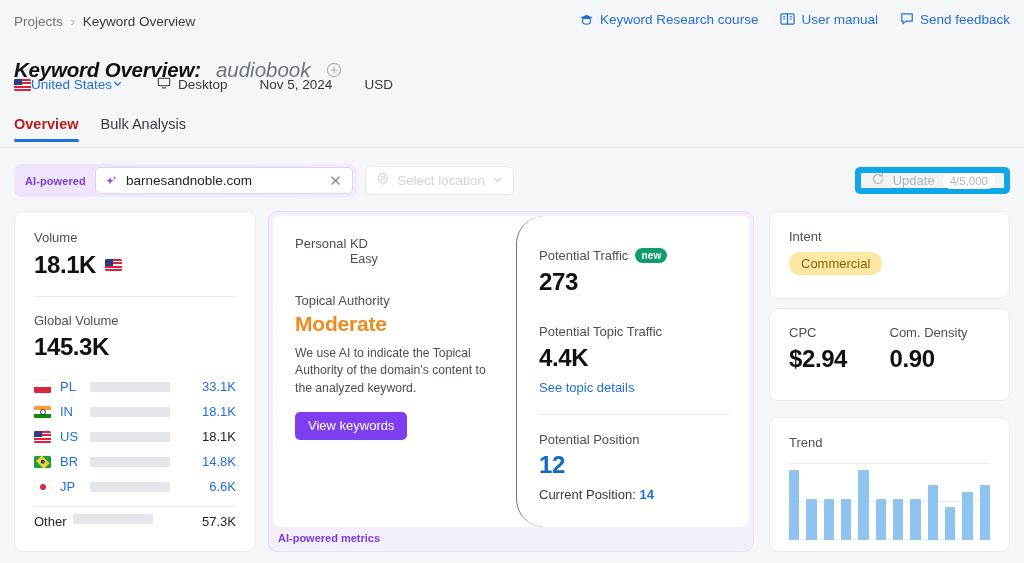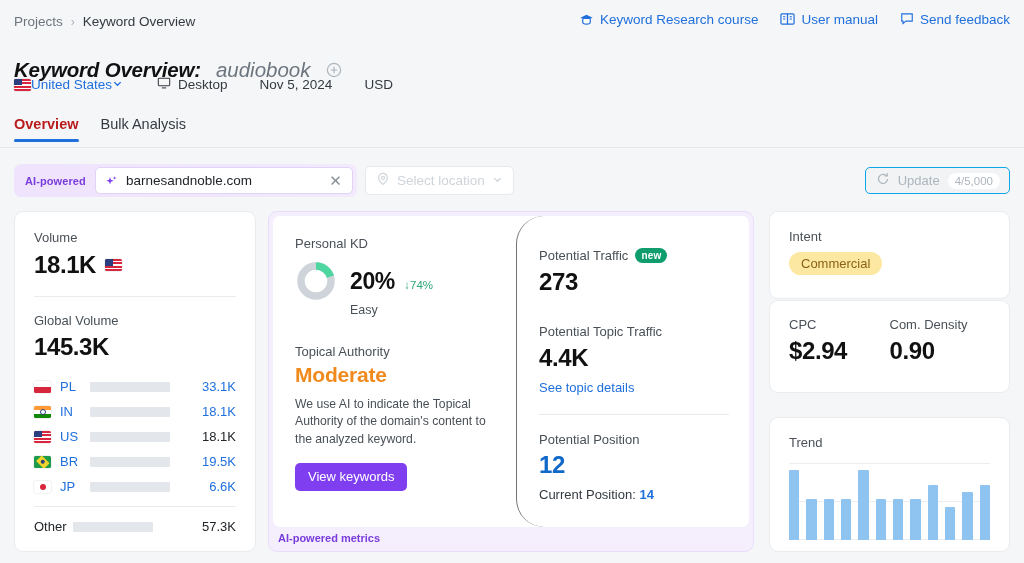--- a/index.html
+++ b/index.html
@@ -120,21 +120,21 @@
     display: flex; align-items: center; gap: 7px;
     margin-left: 8px; height: 29px; padding: 0 10px;
     border: 1px solid #e7e9ed; border-radius: 5px; background: #fff;
     font-size: 13.5px; color: #ced4da; cursor: pointer;
   }
 
   .update-btn {
     position: absolute; right: 14px; top: 167px;
     display: flex; align-items: center; gap: 8px;
     height: 27px; padding: 0 9px 0 10px;
-    border: 1px solid #0ea5e9; border-radius: 5px; background: #f1f3f5;
+    border: 6px solid #0ea5e9; border-radius: 5px; background: #f1f3f5;
     font-size: 13px; color: #adb5bd; cursor: pointer;
   }
   .update-count {
     background: #fff; border-radius: 9px; padding: 2px 7px;
     font-size: 11.5px; color: #adb5bd;
   }
 
   
   .card {
     position: absolute; background: #fff;
@@ -142,41 +142,41 @@
   }
   .card-vol { left: 14px; top: 211px; width: 242px; height: 341px; }
   .card-ai  { left: 268px; top: 211px; width: 486px; height: 341px;
               background: #f4eefd; border: 1px solid #e9ddfb; padding: 4px 4px 0 4px; }
   .ai-inner { width: 100%; height: 311px; background:#fff; border-radius: 7px;
               display: flex; position: relative; }
   .ai-footer { position: absolute; left: 0; right: 0; bottom: 0; height: 26px;
                display: flex; align-items: center; padding-left: 9px;
                font-size: 11px; font-weight: bold; color: #7a3ddc; }
   .card-intent { left: 769px; top: 211px; width: 241px; height: 88px; }
-  .card-cpc    { left: 769px; top: 300px; width: 241px; height: 93px; }
+  .card-cpc    { left: 769px; top: 308px; width: 241px; height: 93px; }
   .card-trend  { left: 769px; top: 417px; width: 241px; height: 135px; }
 
   .label { font-size: 13px; color: #495057; }
   .bignum { font-size: 24px; font-weight: bold; color: #111; letter-spacing: -.4px; }
 
   
   .vol-pad { padding: 18px 19px 0 19px; }
   .vol-big-row { display: flex; align-items: center; gap: 9px; margin-top: 6px; }
   .hr { height: 1px; background: #e9ecef; margin: 17px 19px 0 19px; }
   .gv-pad { padding: 16px 19px 0 19px; }
   .ctry-list { margin-top: 13px; padding: 0 19px; }
   .ctry-row { display: flex; align-items: center; height: 25px; font-size: 13px; }
   .ctry-code { color: #1f6fdc; width: 30px; margin-left: 9px; }
   .bar-track { width: 80px; height: 10px; background: #e3e6ea; border-radius: 1px; overflow: hidden; }
   .bar-fill { height: 100%; background: #2ab0f5; }
   .bar-fill.dark { background: #1069c9; }
   .ctry-val { margin-left: auto; color: #1f6fdc; font-size: 13px; }
   .ctry-val.plain { color: #212529; }
   .hr2 { height: 1px; background: #e9ecef; margin: 7px 19px 0 19px; }
-  .other-row { display: flex; align-items: center; height: 25px; font-size: 13px;
+  .other-row { display: flex; align-items: flex-start; height: 25px; font-size: 13px;
                padding: 0 19px; margin-top: 7px; }
   .other-label { width: 39px; color: #212529; }
   .other-val { margin-left: auto; color: #212529; }
 
   
   .ai-col-left { width: 243px; padding: 20px 20px 0 22px; position: relative; }
   .ai-col-right { flex: 1; padding: 32px 20px 0 22px; border-left: 1px solid #737373; position: relative; border-radius: 28px; }
 
   .kd-row { display: flex; align-items: center; gap: 13px; margin-top: 9px; }
   .donut { width: 42px; height: 42px; flex: none; }
@@ -374,21 +374,21 @@
       <div class="ctry-row">
         <span class="flag flag-us"></span>
         <span class="ctry-code">US</span>
         <span class="bar-track"><span class="bar-fill dark" style="width:27%"></span></span>
         <span class="ctry-val plain">18.1K</span>
       </div>
       <div class="ctry-row">
         <span class="flag flag-br"></span>
         <span class="ctry-code">BR</span>
         <span class="bar-track"><span class="bar-fill" style="width:15%"></span></span>
-        <span class="ctry-val">19.5K</span>
+        <span class="ctry-val">14.8K</span>
       </div>
       <div class="ctry-row">
         <span class="flag flag-jp"></span>
         <span class="ctry-code">JP</span>
         <span class="bar-track"><span class="bar-fill" style="width:7%"></span></span>
         <span class="ctry-val">6.6K</span>
       </div>
     </div>
     <div class="hr2"></div>
     <div class="other-row">
@@ -396,32 +396,20 @@
       <span class="bar-track"><span class="bar-fill" style="width:42%"></span></span>
       <span class="other-val">57.3K</span>
     </div>
   </div>
 
   <div class="card card-ai">
     <div class="ai-inner">
 
       <div class="ai-col-left">
         <div class="label">Personal KD</div>
-        <div class="kd-row">
-          <span class="donut">
-            <svg width="42" height="42" viewBox="0 0 42 42">
-              <circle cx="21" cy="21" r="15" fill="none" stroke="#ced4da" stroke-width="7.5"></circle>
-              <circle cx="21" cy="21" r="15" fill="none" stroke="#4ed6a0" stroke-width="7.5" stroke-dasharray="18.85 75.4" transform="rotate(-90 21 21)"></circle>
-            </svg>
-          </span>
-          <span>
-            <span class="kd-num">20%</span>
-            <span class="kd-delta">↓74%</span>
-          </span>
-        </div>
         <div class="kd-easy">Easy</div>
 
         <div class="ta-label">Topical Authority</div>
         <div class="ta-value">Moderate</div>
         <div class="ta-desc">We use AI to indicate the Topical Authority of the domain's content to the analyzed keyword.</div>
         <div class="view-btn">View keywords</div>
       </div>
 
       <div class="ai-col-right">
         <div class="pt-label-row">

